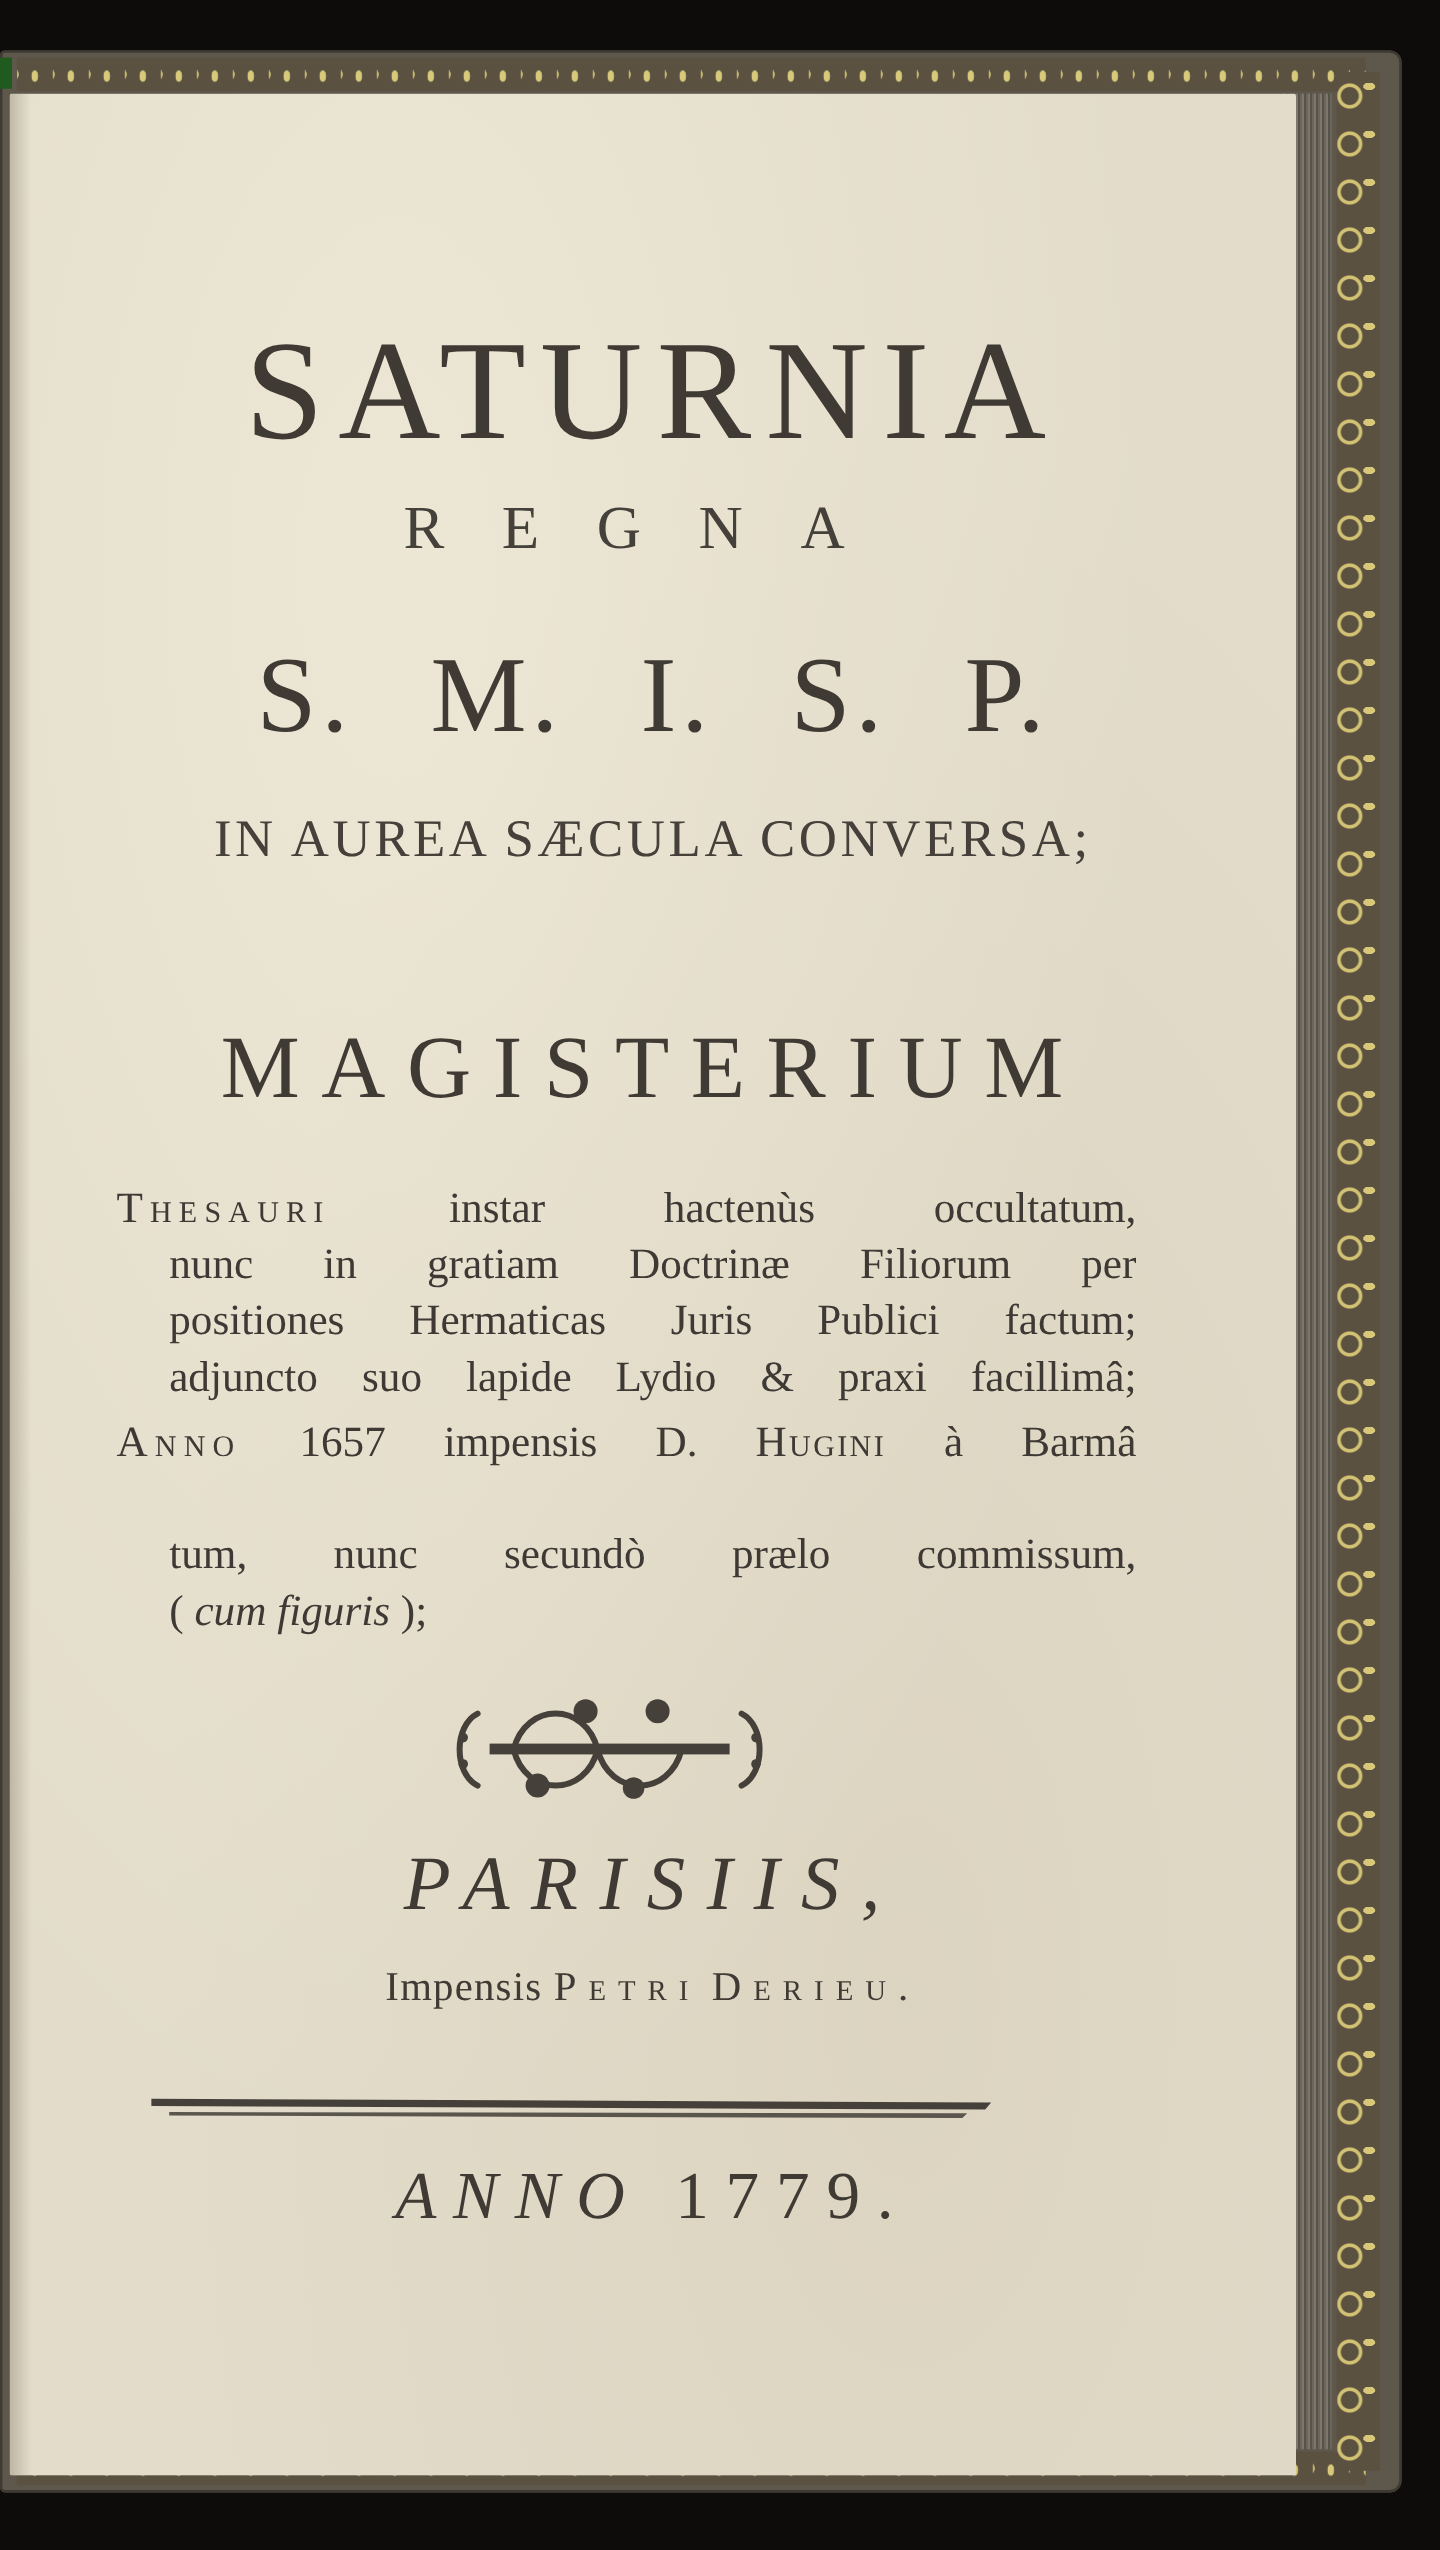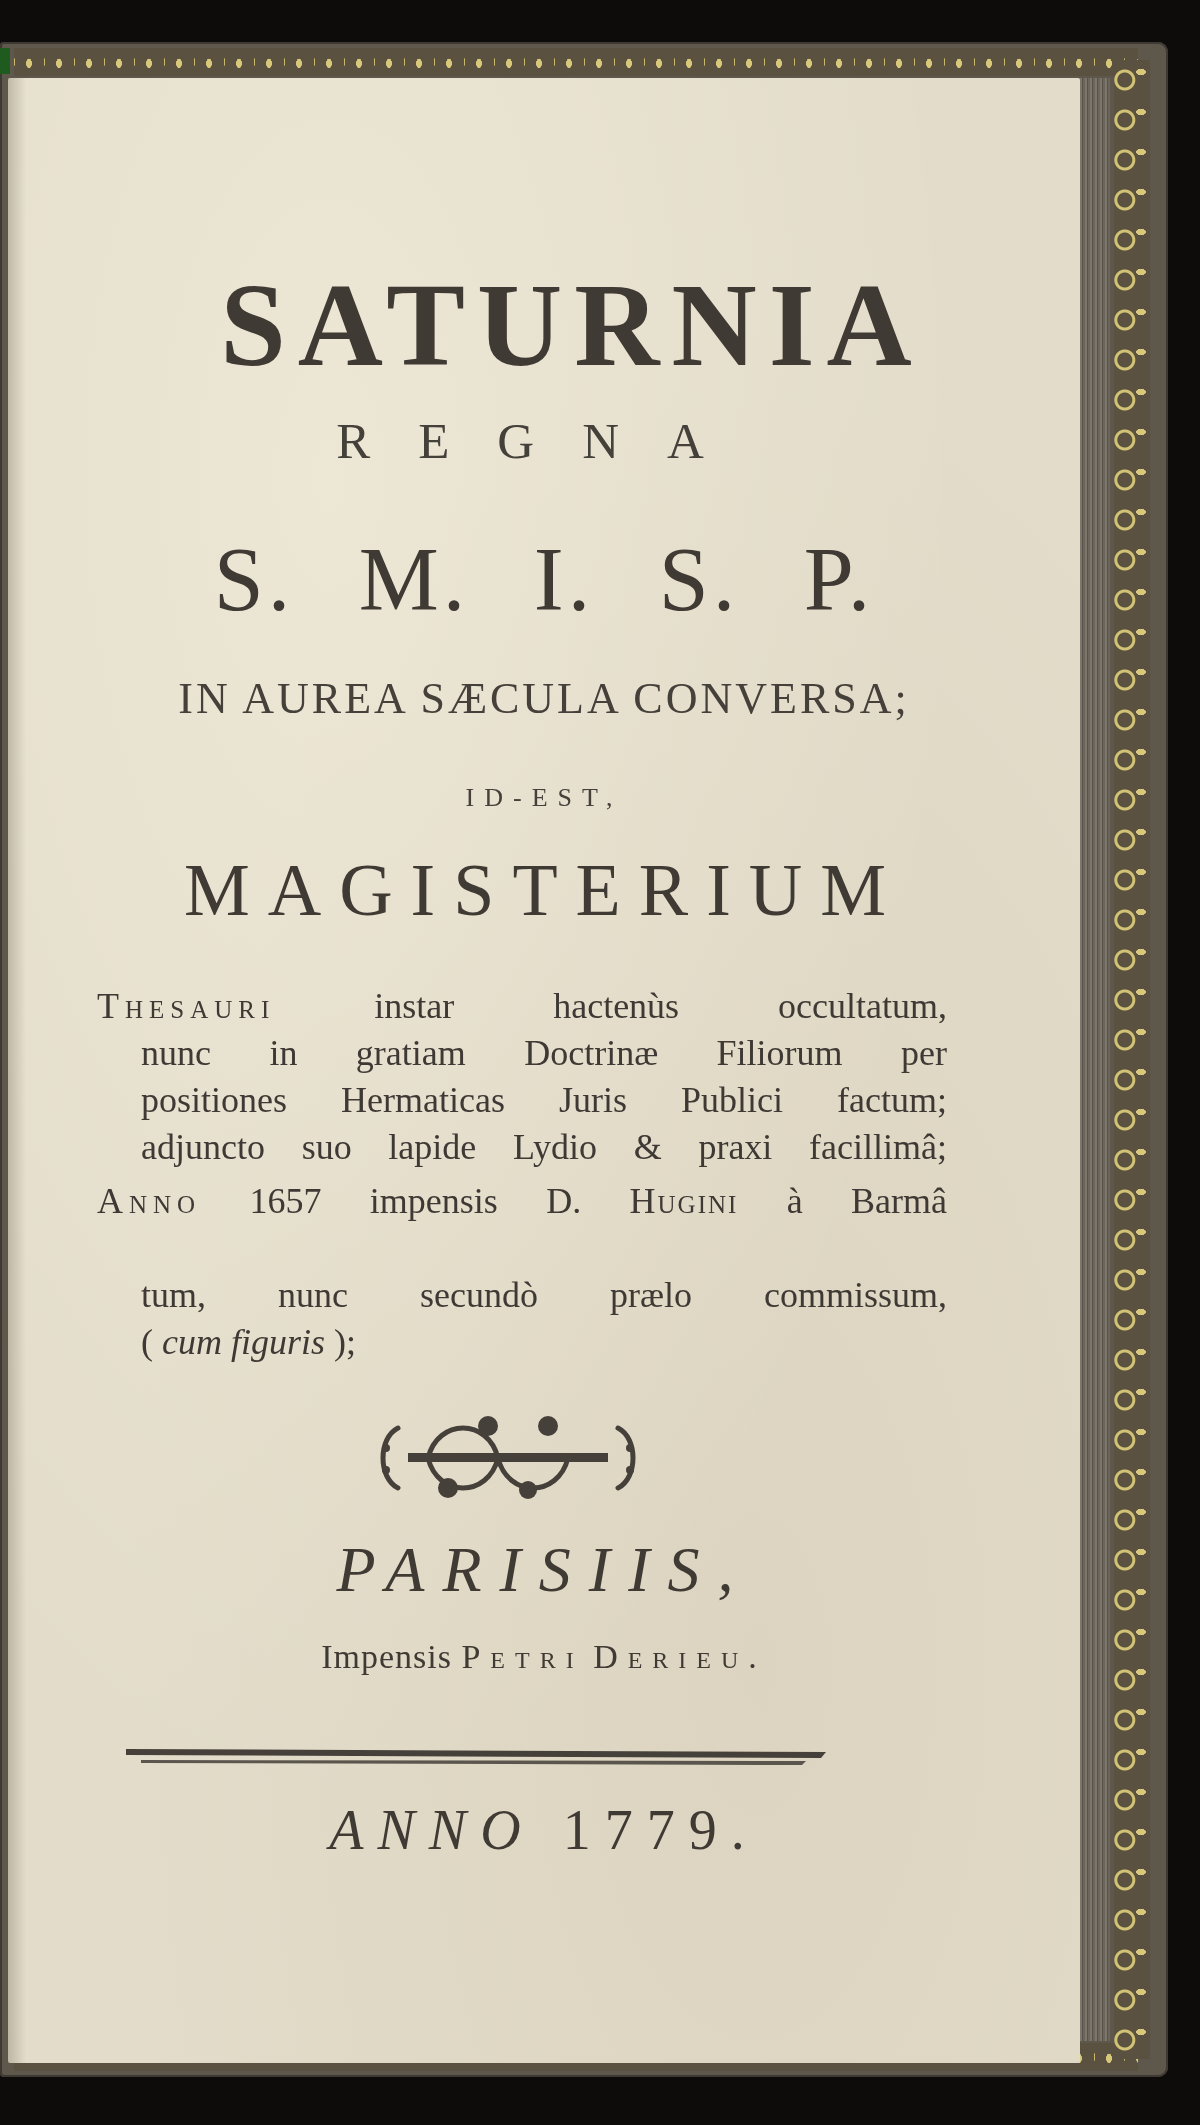--- a/index.html
+++ b/index.html
@@ -58,21 +58,21 @@
       color: #3a3530;
     }
     .gutter-shadow {
       position: absolute; left: 0; top: 0; bottom: 0; width: 18px;
       background: linear-gradient(90deg, rgba(120,110,90,0.35), rgba(120,110,90,0));
     }
 
     .line { position: absolute; left: 0; width: 1072px; text-align: center; white-space: nowrap; }
     .serif { font-family: "Liberation Serif", "DejaVu Serif", serif; }
 
-    .t-saturnia { top: 180px; font-size: 118px; font-weight: bold; letter-spacing: 12px; color: #403a34; margin-left: 28px; }
+    .t-saturnia { top: 180px; font-size: 118px; font-weight: normal; letter-spacing: 12px; color: #403a34; }
     .t-regna { top: 334px; font-size: 51px; letter-spacing: 48px; color: #44403a; }
     .t-smisp { top: 450px; font-size: 90px; word-spacing: 38px; letter-spacing: 4px; color: #403a34; }
     .t-aurea { top: 595px; font-size: 44px; letter-spacing: 3px; color: #45403a; }
     .t-idest { top: 705px; font-size: 26px; letter-spacing: 10px; color: #45403a; }
     .t-magisterium { top: 770px; font-size: 74px; letter-spacing: 18px; color: #403a34; }
 
     .body-text {
       position: absolute; left: 72px; width: 850px;
       font-size: 36px; line-height: 47px; color: #3e3934;
       text-align: justify; text-align-last: justify; margin-left: 17px;
@@ -105,21 +105,20 @@
   </div>
   <div class="ribbon"></div>
 
   <div class="page">
     <div class="gutter-shadow"></div>
 
     <div class="line serif t-saturnia">SATURNIA</div>
     <div class="line serif t-regna">REGNA</div>
     <div class="line serif t-smisp">S. M. I. S. P.</div>
     <div class="line serif t-aurea">IN AUREA SÆCULA CONVERSA;</div>
-    <div class="line serif t-idest">ID-EST,</div>
     <div class="line serif t-magisterium">MAGISTERIUM</div>
 
     <div class="body-text serif" style="top:905px;"><span class="sc">Thesauri</span><span> instar hactenùs occultatum,</span></div>
     <div class="body-text serif indent" style="top:952px;">nunc in gratiam Doctrinæ Filiorum per</div>
     <div class="body-text serif indent" style="top:999px;">positiones Hermaticas Juris Publici factum;</div>
     <div class="body-text serif indent" style="top:1046px;">adjuncto suo lapide Lydio &amp; praxi facillimâ;</div>
 
     <div class="body-text serif" style="top:1100px;"><span class="sc">Anno</span><span> 1657 impensis D. </span><span class="sc" style="letter-spacing:2px">Hugini</span><span> à Barmâ</span></div>
     <div class="body-text serif indent" style="top:1194px;">tum, nunc secundò prælo commissum,</div>
     <div class="body-text serif indent" style="top:1241px; text-align:center; text-align-last:left;"><span>( </span><span class="it">cum figuris</span><span> );</span></div>

